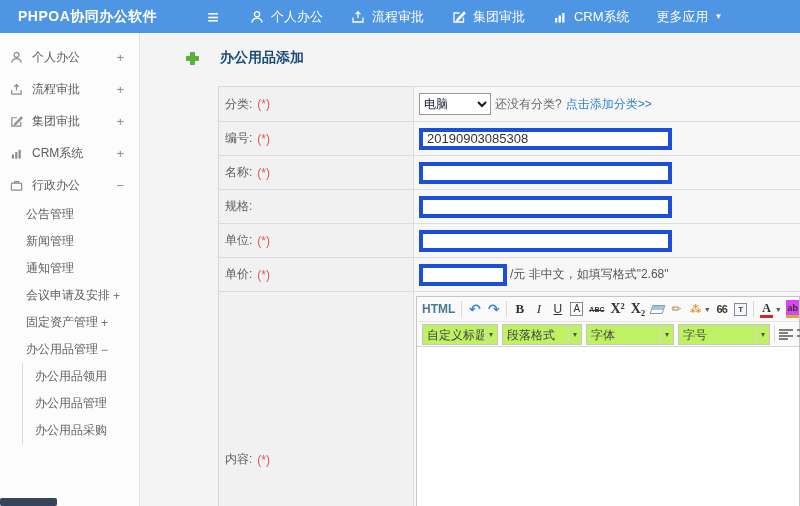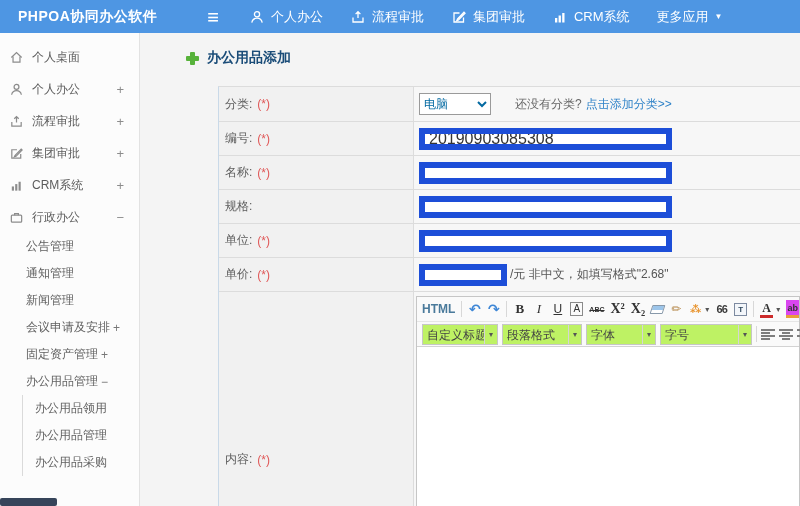--- a/index.html
+++ b/index.html
@@ -22,39 +22,39 @@
   .sicon{width:15px;height:15px;margin-right:8px;color:#8c8c8c;flex:none}
   .sexp{margin-left:auto;padding-right:15px;color:#8c8c8c;font-size:13px}
   .m2item{height:27px;display:flex;align-items:center;padding-left:26px;color:#616161;cursor:pointer;white-space:nowrap}
   .m2exp{margin-left:3px;color:#777}
   .sub2{margin-left:22px;border-left:1px solid #dadada}
   .m3item{height:27px;display:flex;align-items:center;padding-left:12px;color:#616161;cursor:pointer;white-space:nowrap}
   .scrollthumb{position:absolute;bottom:0;left:0;width:57px;height:8px;background:#36445a;border-radius:2px}
 
   
   .main{position:absolute;top:33px;left:141px;right:0;bottom:0;background:#f4f4f4;overflow:hidden}
-  .ptitle{margin:16px 0 0 45px;display:flex;align-items:center;gap:8px;height:18px}
+  .ptitle{margin:16px 0 0 45px;display:flex;align-items:center;gap:21px;height:18px}
   .ptitle h1{font-size:14px;color:#1a4c78;font-weight:bold}
   .plus{position:relative;width:13px;height:13px;flex:none}
   .plus::before{content:"";position:absolute;left:0;top:4px;width:13px;height:5px;background:#57b23a;border-radius:1px}
   .plus::after{content:"";position:absolute;left:4px;top:0;width:5px;height:13px;background:#57b23a;border-radius:1px}
 
   
   .form{margin:19px 0 0 77px;border-top:1px solid #dcdcdc;border-left:1px solid #c9d9e8}
   .frow{display:flex;border-bottom:1px solid #dcdcdc}
   .fl{width:195px;min-width:195px;background:#f1f1f1;border-right:1px solid #dcdcdc;display:flex;align-items:center;padding-left:6px;color:#5e5e5e}
   .fv{flex:1;background:#f7f7f7;display:flex;align-items:center;padding-left:5px;min-width:0}
   .req{color:#e05858;margin-left:5px}
   .h35{height:35px}.h34{height:34px}
   .frow.content{height:336px}
   .frow.content .fv{padding:4px 0 0 2px;align-items:flex-start}
-  .tin{height:22px;border:6px solid #1d4ed8;background:#fff;width:253px;font-size:16px;padding:0 4px;color:#333;font-family:inherit}
+  .tin{height:22px;border:4px solid #1d4ed8;background:#fff;width:253px;font-size:13px;padding:0 4px;color:#333;font-family:inherit}
   .tin.small{width:88px}
-  .tsel0{height:22px;border:1px solid #9a9a9a;background:#fff;width:72px;font-size:12px;font-family:inherit;color:#0369a1}
-  .hint{color:#666;margin-left:24px}
+  .tsel0{height:22px;border:1px solid #9a9a9a;background:#fff;width:72px;font-size:12px;font-family:inherit;color:#0f172a}
+  .hint{color:#666;margin-left:4px}
   .hlink{color:#2e82c8;margin-left:4px;cursor:pointer;text-decoration:none}
   .suffix{color:#555;margin-left:3px;white-space:nowrap}
 
   
   .editor{background:#fff;border:1px solid #c6c6c6;width:100%}
   .tbar{background:#fafafa;display:flex;align-items:center;gap:6px;height:25px;padding:0 5px}
   .tbar.r1{border-bottom:1px solid #e6e6e6}
   .tbar.r2{border-bottom:1px solid #d3d3d3;gap:4px}
   .tbtn{display:inline-flex;align-items:center;justify-content:center;min-width:13px;height:18px;cursor:pointer;color:#333;flex:none}
   .vsep{width:1px;height:16px;background:#d8d8d8;flex:none}
@@ -70,21 +70,21 @@
   .b-brush{color:#b5884a;font-size:12px}
   .b-spark{color:#e8922a;font-size:11px;font-weight:bold}
   .b-quote{font-weight:900;font-size:11px;letter-spacing:-1px;color:#3a3a3a}
   .b-paste{width:13px;height:13px;border:1px solid #7d8aa0;background:#f3f6fa;font-size:8px;font-weight:bold;color:#31495f}
   .b-fore{font-family:"Liberation Serif","DejaVu Serif",serif;font-size:12px;font-weight:bold;border-bottom:3px solid #cc2a2a;line-height:12px}
   .b-back{font-size:9px;font-weight:bold;background:#d946ef;border-bottom:3px solid #e8a03c;line-height:10px;padding:0 1px}
   .tcaret{font-size:8px;color:#555;margin-left:-3px;cursor:pointer}
   .ddl{height:21px;background:#bef264;border:1px solid #c6c6c6;display:flex;align-items:stretch;font-size:12px;color:#444;cursor:pointer;flex:none}
   .ddl .lbl{padding:2px 4px 0;flex:1;white-space:nowrap;overflow:hidden}
   .ddl .dcaret{border-left:1px solid #d5d5d5;width:13px;font-size:8px;color:#555;display:flex;align-items:center;justify-content:center}
-  .w1{width:76px}.w2{width:80px}.w3{width:70px}.w4{width:92px}
+  .w1{width:76px}.w2{width:80px}.w3{width:88px}.w4{width:92px}
   .alico{width:14px;height:11px;display:flex;flex-direction:column;justify-content:space-between;cursor:pointer;flex:none}
   .alico i{height:2px;background:#7e7e7e;width:100%}
   .al-left i:nth-child(even){width:64%}
   .al-center i:nth-child(even){width:64%;margin:0 auto}
   .al-right i:nth-child(even){width:64%;margin-left:auto}
   .econtent{height:282px;background:#fff}
 </style>
 </head>
 <body>
 
@@ -132,30 +132,20 @@
       <span>更多应用</span>
       <span class="hcaret">▼</span>
     </div>
   </nav>
 </header>
 
 <aside class="sidebar">
   <div class="sitem">
     <span class="sicon">
         <svg viewBox="0 0 16 16" fill="none" stroke="currentColor" stroke-width="1.3">
-          <path d="M2.5 8 8 2.8 13.5 8"></path>
-          <path d="M4.3 7v6h7.4V7"></path>
-        </svg>
-      </span>
-    <span>个人桌面</span>
-    <span class="sexp"></span>
-  </div>
-  <div class="sitem">
-    <span class="sicon">
-        <svg viewBox="0 0 16 16" fill="none" stroke="currentColor" stroke-width="1.3">
           <circle cx="8" cy="5.2" r="2.6"></circle>
           <path d="M2.8 13.6c.6-3 2.6-4.4 5.2-4.4s4.6 1.4 5.2 4.4"></path>
         </svg>
       </span>
     <span>个人办公</span>
     <span class="sexp">+</span>
   </div>
   <div class="sitem">
     <span class="sicon">
         <svg viewBox="0 0 16 16" fill="none" stroke="currentColor" stroke-width="1.3">
@@ -195,25 +185,25 @@
       </span>
     <span>行政办公</span>
     <span class="sexp">−</span>
   </div>
 
   <div class="m2item">
       <span>公告管理</span>
       <span class="m2exp"></span>
     </div>
   <div class="m2item">
+      <span>新闻管理</span>
+      <span class="m2exp"></span>
+    </div>
+  <div class="m2item">
       <span>通知管理</span>
-      <span class="m2exp"></span>
-    </div>
-  <div class="m2item">
-      <span>新闻管理</span>
       <span class="m2exp"></span>
     </div>
   <div class="m2item">
       <span>会议申请及安排</span>
       <span class="m2exp">+</span>
     </div>
   <div class="m2item">
       <span>固定资产管理</span>
       <span class="m2exp">+</span>
     </div>

